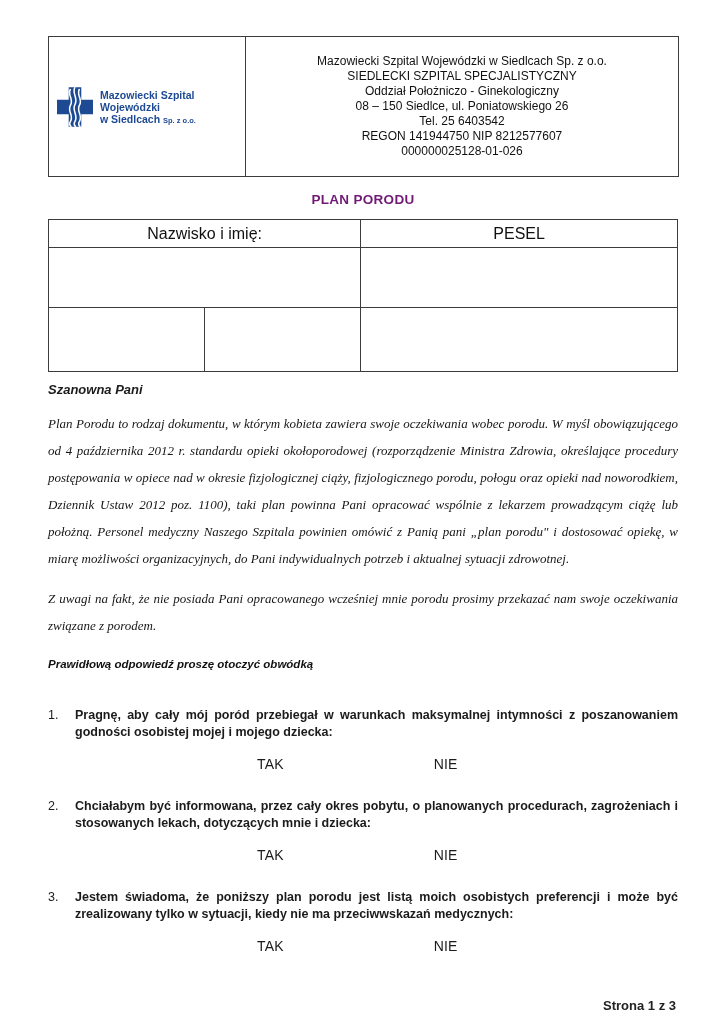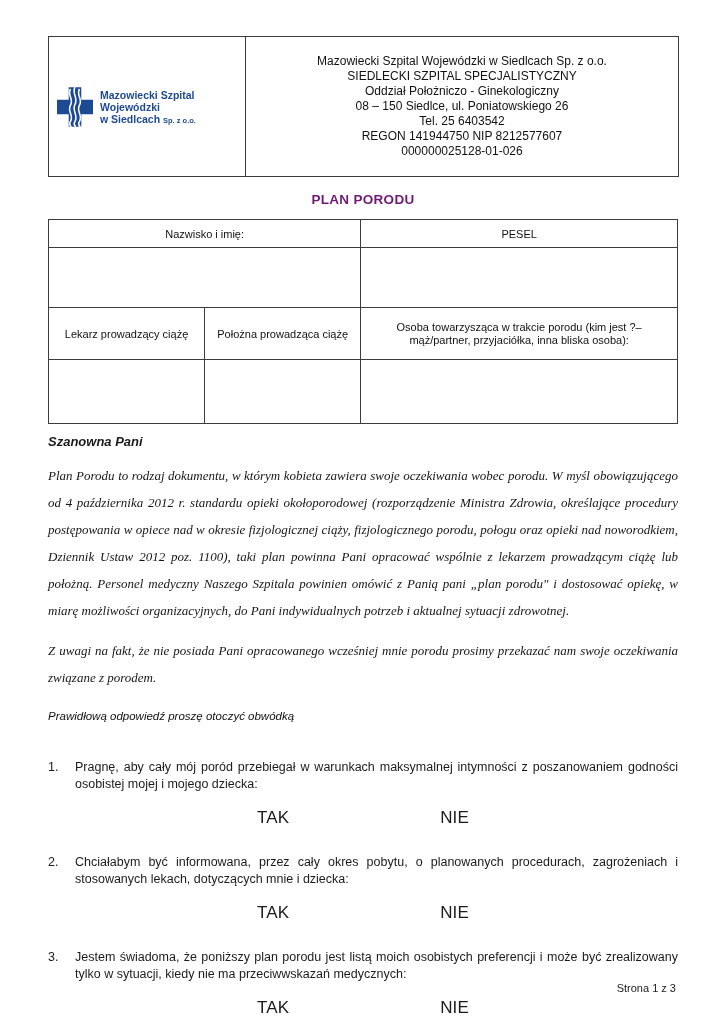--- a/index.html
+++ b/index.html
@@ -50,21 +50,21 @@
 
   
   table.info-table {
     margin-top: 12px;
     width: 630px;
     border-collapse: collapse;
     table-layout: fixed;
   }
   table.info-table td {
     border: 1px solid #3c3c3c;
-    font-size: 11px;
+    font-size: 16px;
     color: #111;
     vertical-align: middle;
     text-align: center;
     padding: 2px 5px;
   }
   td.c1 { width: 210px; }
   td.c2 { width: 207px; }
   td.c3 { width: 213px; }
   tr.r-label1 td { height: 28px; }
   tr.r-blank1 td { height: 60px; }
@@ -83,54 +83,56 @@
     margin-top: 13px;
     font-style: italic;
     font-size: 13px;
     line-height: 27px;
     text-align: justify;
     color: #161616;
     font-family: Liberation Serif, serif;
   }
   .instruction {
     margin-top: 19px;
-    font-weight: normal;
+    font-weight: bold;
     font-style: italic;
     font-size: 11.5px;
     color: #111;
   }
 
   
   .questions { margin-top: 37px; }
   .question { margin-bottom: 9px; }
   .q-row { display: flex; }
   .q-num {
     width: 27px; flex: 0 0 auto;
     font-size: 12.5px; line-height: 17px;
   }
   .q-text {
     flex: 1;
     font-size: 12.5px; line-height: 17px;
     text-align: justify;
+    font-weight: bold;
   }
   .answer-row {
     margin-top: 15px;
     margin-bottom: 26px;
     padding-left: 209px;
-    font-size: 17px;
+    font-size: 14px;
   }
   .answer { display: inline-block; letter-spacing: 0.2px; }
   .answer.nie { margin-left: 146px; }
 
   
   .footer {
     position: absolute;
-    right: 49px; bottom: 30px;
-    font-size: 11px;
+    right: 49px; bottom: 11px;
+    font-size: 13px;
     color: #222;
+    font-weight: bold;
   }
 </style>
 </head>
 <body>
 
 <div class="page">
 
   <table class="header-table">
     <tbody>
         <tr>
@@ -169,25 +171,20 @@
   <table class="info-table">
     <tbody>
         <tr class="r-label1">
       <td class="c1" colspan="2">Nazwisko i imię:</td>
       <td class="c3">PESEL</td>
     </tr>
     <tr class="r-blank1">
       <td colspan="2"></td>
       <td></td>
     </tr>
-    <tr class="r-label2">
-      <td class="c1">Lekarz prowadzący ciążę</td>
-      <td class="c2">Położna prowadząca ciążę</td>
-      <td class="c3 companion-cell">Osoba towarzysząca w trakcie porodu (kim jest ?– mąż/partner, przyjaciółka, inna bliska osoba):</td>
-    </tr>
     <tr class="r-blank2">
       <td></td>
       <td></td>
       <td></td>
     </tr>
   </tbody>
     </table>
 
   <div class="salutation">Szanowna Pani</div>
   <p class="body-par">Plan Porodu to rodzaj dokumentu, w którym kobieta zawiera  swoje oczekiwania wobec porodu. W myśl obowiązującego od 4 października 2012 r. standardu opieki okołoporodowej (rozporządzenie Ministra Zdrowia, określające procedury postępowania w opiece nad w okresie fizjologicznej ciąży, fizjologicznego porodu, połogu oraz opieki nad noworodkiem, Dziennik Ustaw 2012 poz. 1100), taki plan powinna Pani opracować wspólnie z lekarzem prowadzącym ciążę lub położną. Personel medyczny Naszego Szpitala powinien omówić z Panią pani „plan porodu" i dostosować opiekę, w miarę możliwości organizacyjnych, do Pani indywidualnych potrzeb i aktualnej sytuacji zdrowotnej.</p>

